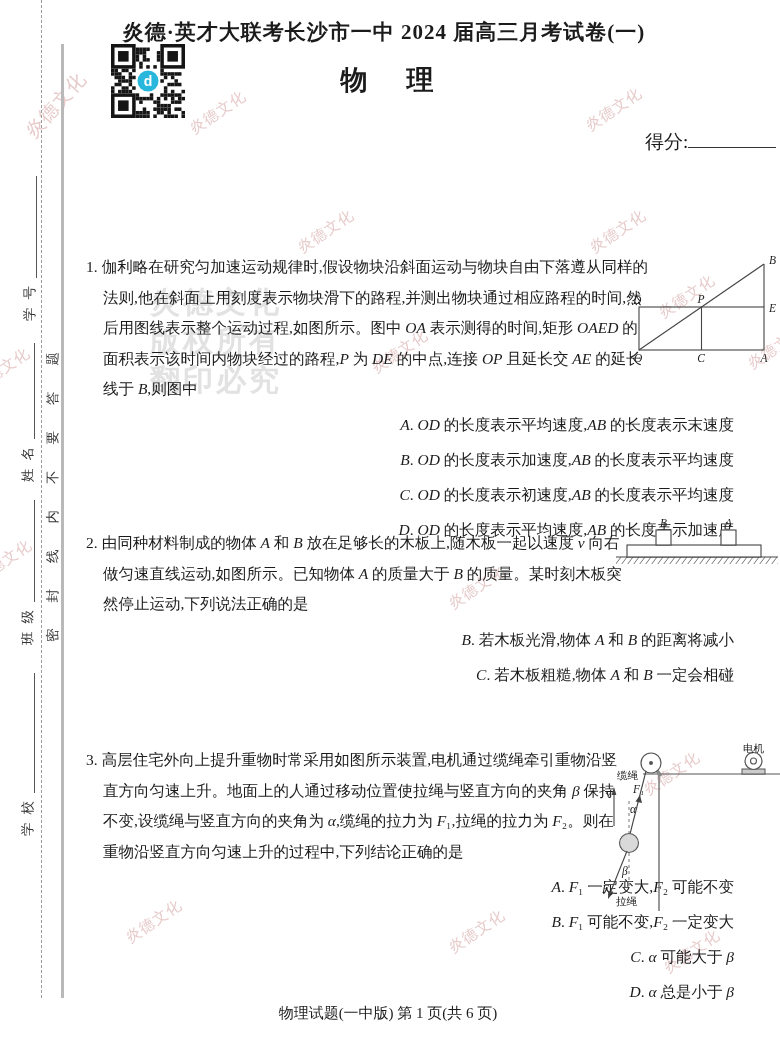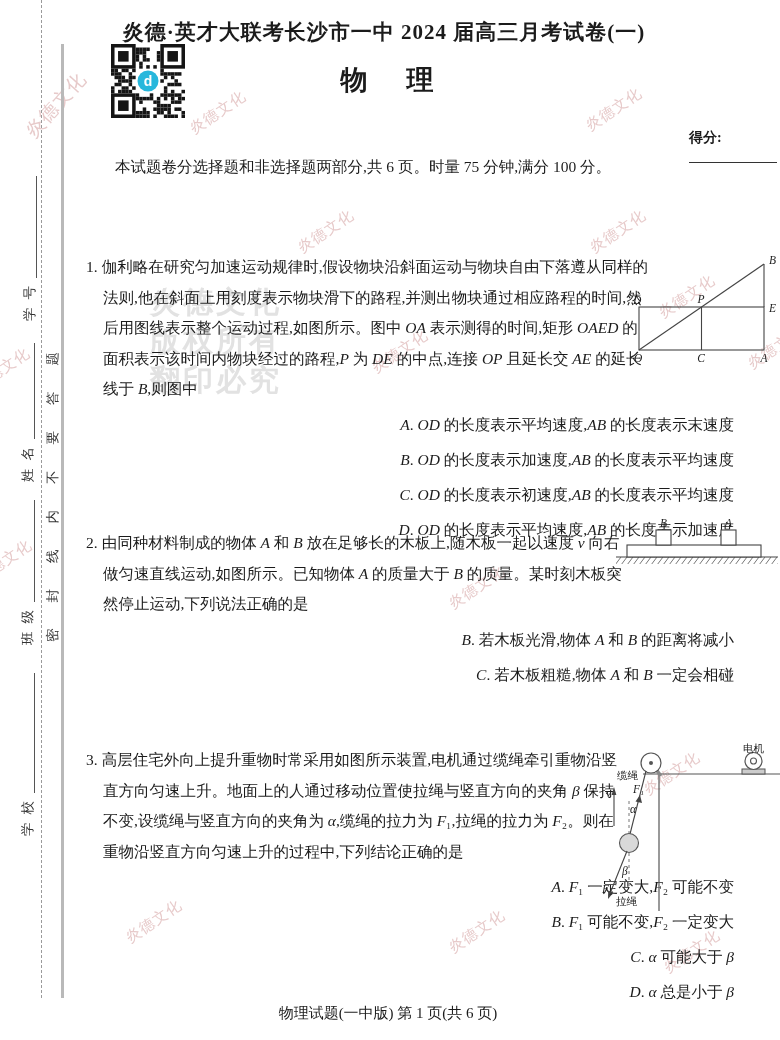--- a/index.html
+++ b/index.html
@@ -15,21 +15,21 @@
   .bind-line{display:inline-block;height:13px;border-bottom:1px solid #555;}
   .seal-text{position:absolute;height:18px;font-size:13.5px;letter-spacing:26px;white-space:nowrap;color:#333;transform:rotate(-90deg);z-index:3;}
   
   .wm{position:absolute;white-space:nowrap;color:#e7caca;font-size:15px;transform:rotate(-34deg);z-index:1;letter-spacing:1px;}
   .wm.big{font-size:19px;transform:rotate(-48deg);}
   .wm-copy{position:absolute;left:150px;top:282px;z-index:0;color:#e2e2e2;font-size:30px;line-height:39px;font-weight:bold;letter-spacing:3px;text-align:center;}
   
   .page-title{position:absolute;left:0;right:12px;top:18px;text-align:center;font-size:21px;font-weight:bold;letter-spacing:1px;z-index:2;}
   .subject{position:absolute;left:0;right:0;top:62px;text-align:center;font-size:27px;font-weight:bold;letter-spacing:6px;z-index:2;}
   .qr{position:absolute;left:111px;top:44px;width:74px;height:74px;z-index:2;}
-  .score{position:absolute;left:645px;top:129px;z-index:2;font-size:14px;font-weight:bold;margin-left:44px;}
+  .score{position:absolute;left:645px;top:129px;z-index:2;font-size:19px;font-weight:normal;}
   .score-line{display:inline-block;width:88px;height:15px;border-bottom:1.2px solid #333;}
   
   .intro{position:absolute;left:90px;top:152px;width:650px;font-size:15.5px;line-height:30px;text-indent:25px;z-index:2;}
   .section-head{position:absolute;left:88px;top:189px;width:654px;font-size:15.5px;font-weight:bold;line-height:31px;padding-left:18px;text-indent:-18px;box-sizing:border-box;z-index:2;}
   .question{position:absolute;left:86px;width:652px;z-index:2;font-size:15.5px;}
   .q-text{margin:0;line-height:30.6px;padding-left:17px;text-indent:-17px;}
   .q-num{padding-right:4px;}
   .q-opt{margin:4px;line-height:31px;padding-left:17px;text-align:right;}
   .question i, .q-text i, .q-opt i{font-family:"Liberation Serif","DejaVu Serif",serif;}
   #q1{top:252px;} #q1 .q-text{width:548px;}
@@ -230,21 +230,20 @@
         <rect fill="#fff" x="3.5238095238095237" y="52.85714285714286" width="17.61904761904762" height="17.61904761904762"></rect>
         <rect x="7.0476190476190474" y="56.38095238095238" width="10.571428571428571" height="10.571428571428571"></rect>
       </g>
       <circle cx="37" cy="37" r="10.5" fill="#27b7dc"></circle>
       <text x="37" y="42" text-anchor="middle" font-size="14" font-weight="bold" fill="#fff" font-family="Liberation Sans, sans-serif">d</text>
     </svg>
   <div class="score">
     <span>得分:</span><span class="score-line"></span>
   </div>
 
-  <div class="intro">本试题卷分选择题和非选择题两部分,共 6 页。时量 75 分钟,满分 100 分。</div>
 
   <section class="question" id="q1">
     <p class="q-text"><span class="q-num">1.</span><span>伽利略在研究匀加速运动规律时,假设物块沿斜面运动与物块自由下落遵从同样的法则,他在斜面上用刻度表示物块滑下的路程,并测出物块通过相应路程的时间,然后用图线表示整个运动过程,如图所示。图中 <i>OA</i> 表示测得的时间,矩形 <i>OAED</i> 的面积表示该时间内物块经过的路程,<i>P</i> 为 <i>DE</i> 的中点,连接 <i>OP</i> 且延长交 <i>AE</i> 的延长线于 <i>B</i>,则图中</span></p>
     <p class="q-opt"><i>A</i>. <i>OD</i> 的长度表示平均速度,<i>AB</i> 的长度表示末速度</p>
     <p class="q-opt"><i>B</i>. <i>OD</i> 的长度表示加速度,<i>AB</i> 的长度表示平均速度</p>
     <p class="q-opt"><i>C</i>. <i>OD</i> 的长度表示初速度,<i>AB</i> 的长度表示平均速度</p>
     <p class="q-opt"><i>D</i>. <i>OD</i> 的长度表示平均速度,<i>AB</i> 的长度表示加速度</p>
   </section>
   <svg id="fig1" class="fig" width="152" height="116" viewBox="0 0 152 116">
     <g fill="none" stroke="#444" stroke-width="1.1">

